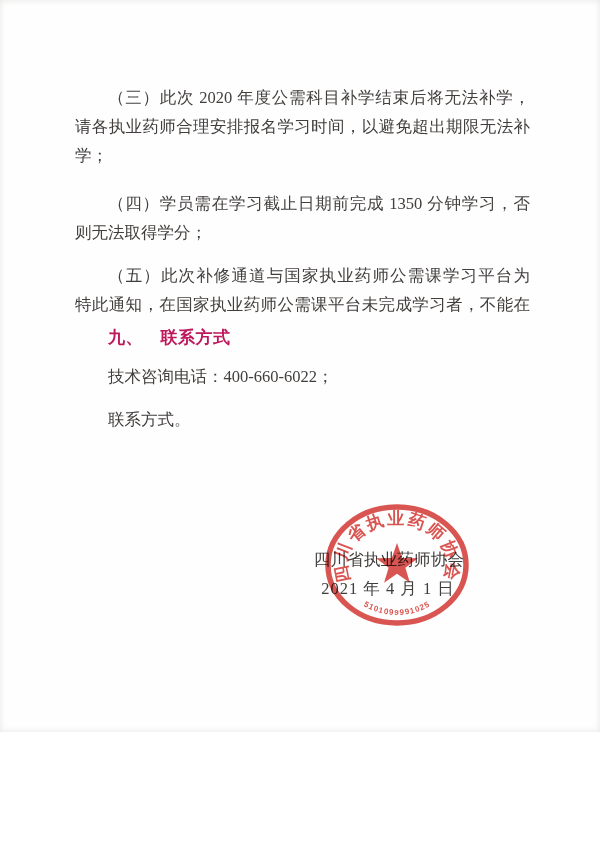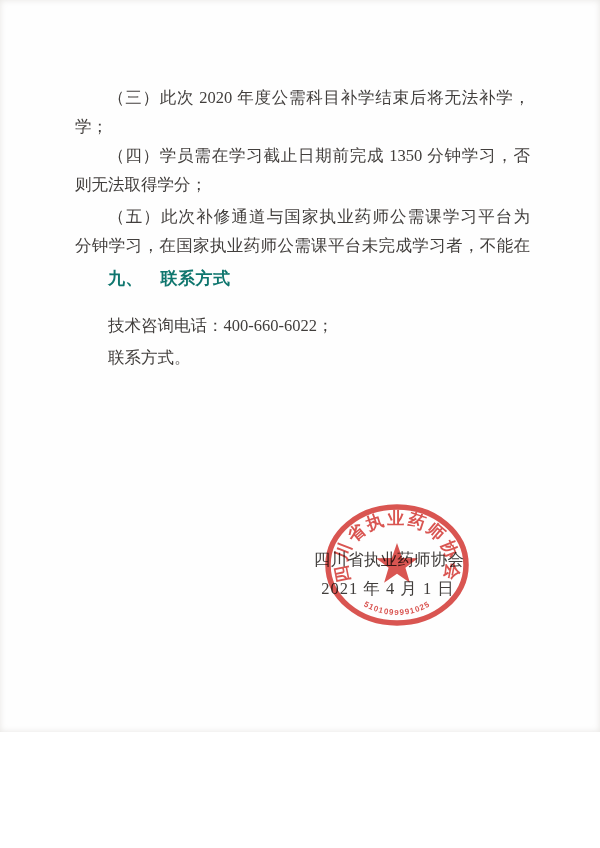--- a/index.html
+++ b/index.html
@@ -14,24 +14,24 @@
   .doc{
     position:absolute;left:75px;top:83px;width:455px;
     color:#413e3c;
   }
   .line{
     font-size:16.5px;line-height:29px;
     font-family:"Liberation Serif","DejaVu Serif",serif;
   }
   .indent{padding-left:33px;}
   .fill{text-align:justify;text-align-last:justify;}
-  .m2{margin-top:18px}.m3{margin-top:3px}.m4{margin-top:4px}.m6{margin-top:0}
+  .m2{margin-top:10px}.m3{margin-top:14px}.m4{margin-top:4px}.m6{margin-top:19px}
   .heading{
     font-family:"Liberation Sans","DejaVu Sans",sans-serif;
-    font-weight:700;font-size:17px;letter-spacing:.5px;color:#0f766e;
+    font-weight:700;font-size:17px;letter-spacing:.5px;color:#be185d;
   }
   .sig-line{
     position:absolute;width:220px;text-align:center;
     font-size:16.5px;line-height:20px;color:#413e3c;z-index:1;
   }
   .sig-org{left:279px;top:550px;letter-spacing:.2px;}
   .sig-date{left:278px;top:579px;letter-spacing:1px;}
   .seal{
     position:absolute;left:277px;top:453px;z-index:2;
     mix-blend-mode:multiply;opacity:.9;filter:blur(.3px);
@@ -49,25 +49,26 @@
     font-size:15px;line-height:20px;letter-spacing:1px;color:#413e3c;
   }
 </style>
 </head>
 <body>
 
 <div class="page">
 
   <div class="doc">
     <div class="line indent fill">（三）此次 2020 年度公需科目补学结束后将无法补学，</div>
+    <div class="line fill">请各执业药师合理安排报名学习时间，以避免超出期限无法补</div>
     <div class="line">学；</div>
     <div class="line indent fill m6">（四）学员需在学习截止日期前完成 1350 分钟学习，否</div>
     <div class="line">则无法取得学分；</div>
     <div class="line indent fill m3">（五）此次补修通道与国家执业药师公需课学习平台为</div>
-    <div class="line fill">分钟学习，在国家执业药师公需课平台未完成学习者，不能在</div>
+    <div class="line fill">特此通知，在国家执业药师公需课平台未完成学习者，不能在</div>
     <div class="line heading indent m4">九、　联系方式</div>
     <div class="line indent m2">技术咨询电话：400-660-6022；</div>
     <div class="line indent m3">联系方式。</div>
   </div>
 
   <div class="sig-line sig-org">四川省执业药师协会</div>
   <div class="sig-line sig-date">2021 年 4 月 1 日</div>
 
   <svg class="seal" width="240" height="224" viewBox="0 0 240 224">
     <defs>

